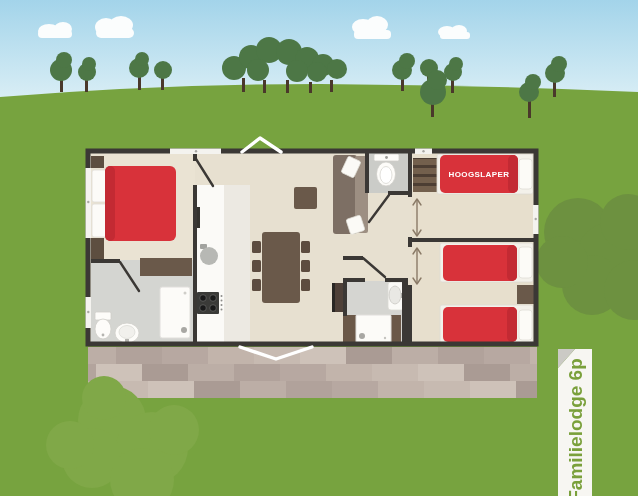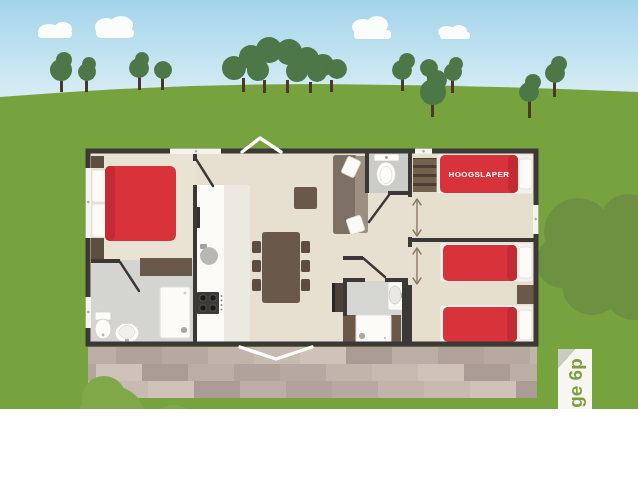--- a/index.html
+++ b/index.html
@@ -1,16 +1,16 @@
 <!DOCTYPE html>
 <html><head>
 <meta charset="utf-8">
 <style>
   html,body{margin:0;padding:0;background:#ffffff;}
-  .scene{position:relative;width:638px;height:409px;overflow:hidden;
+  .scene{position:relative;width:638px;height:496px;overflow:hidden;
          font-family:"Liberation Sans", sans-serif;}
   svg{display:block;}
   text{font-family:"Liberation Sans", sans-serif;}
 </style>
 </head>
 <body>
 
 <div class="scene">
 <svg width="638" height="500" viewBox="0 0 638 500">
   <defs>

